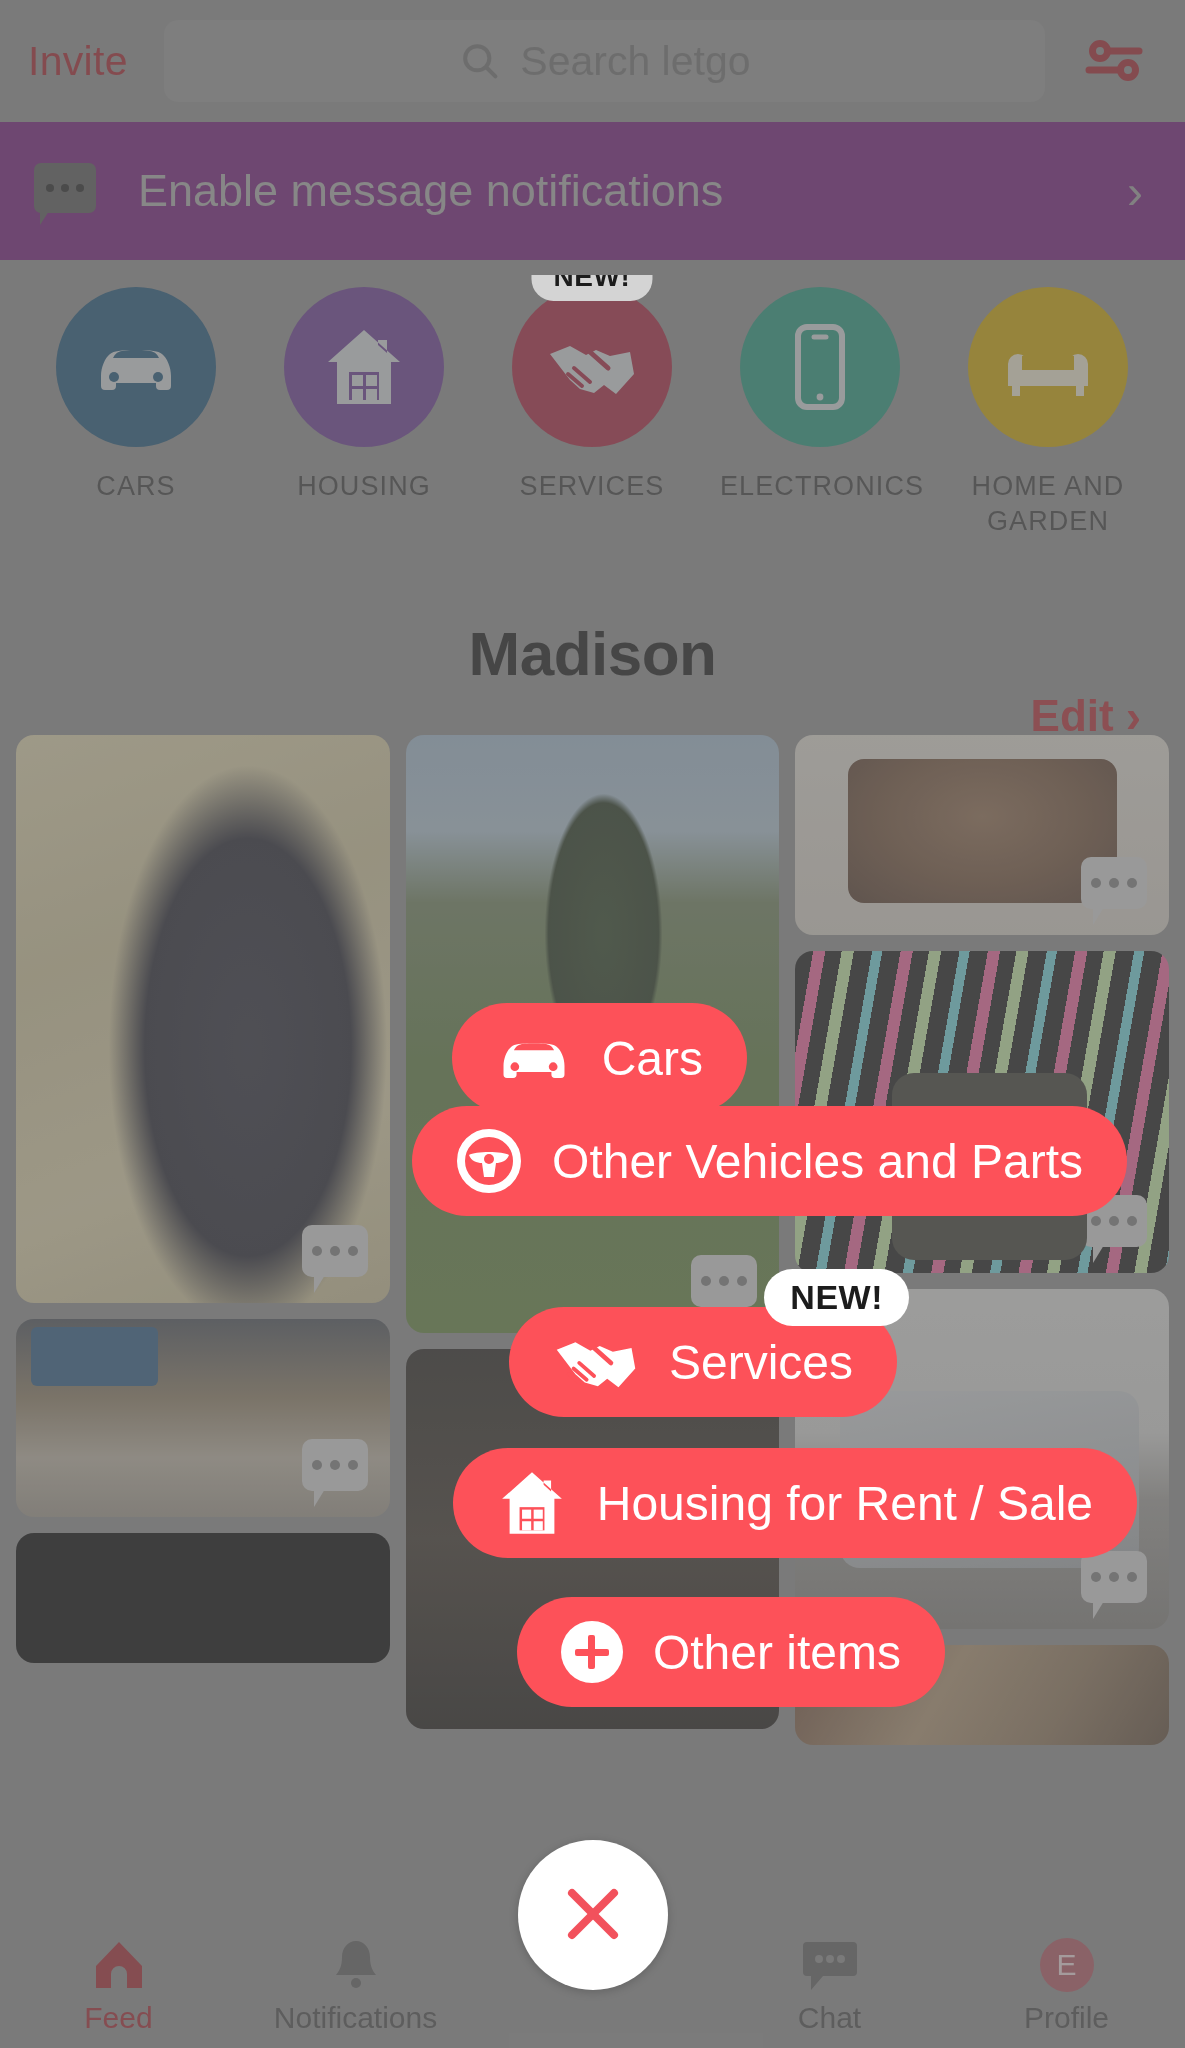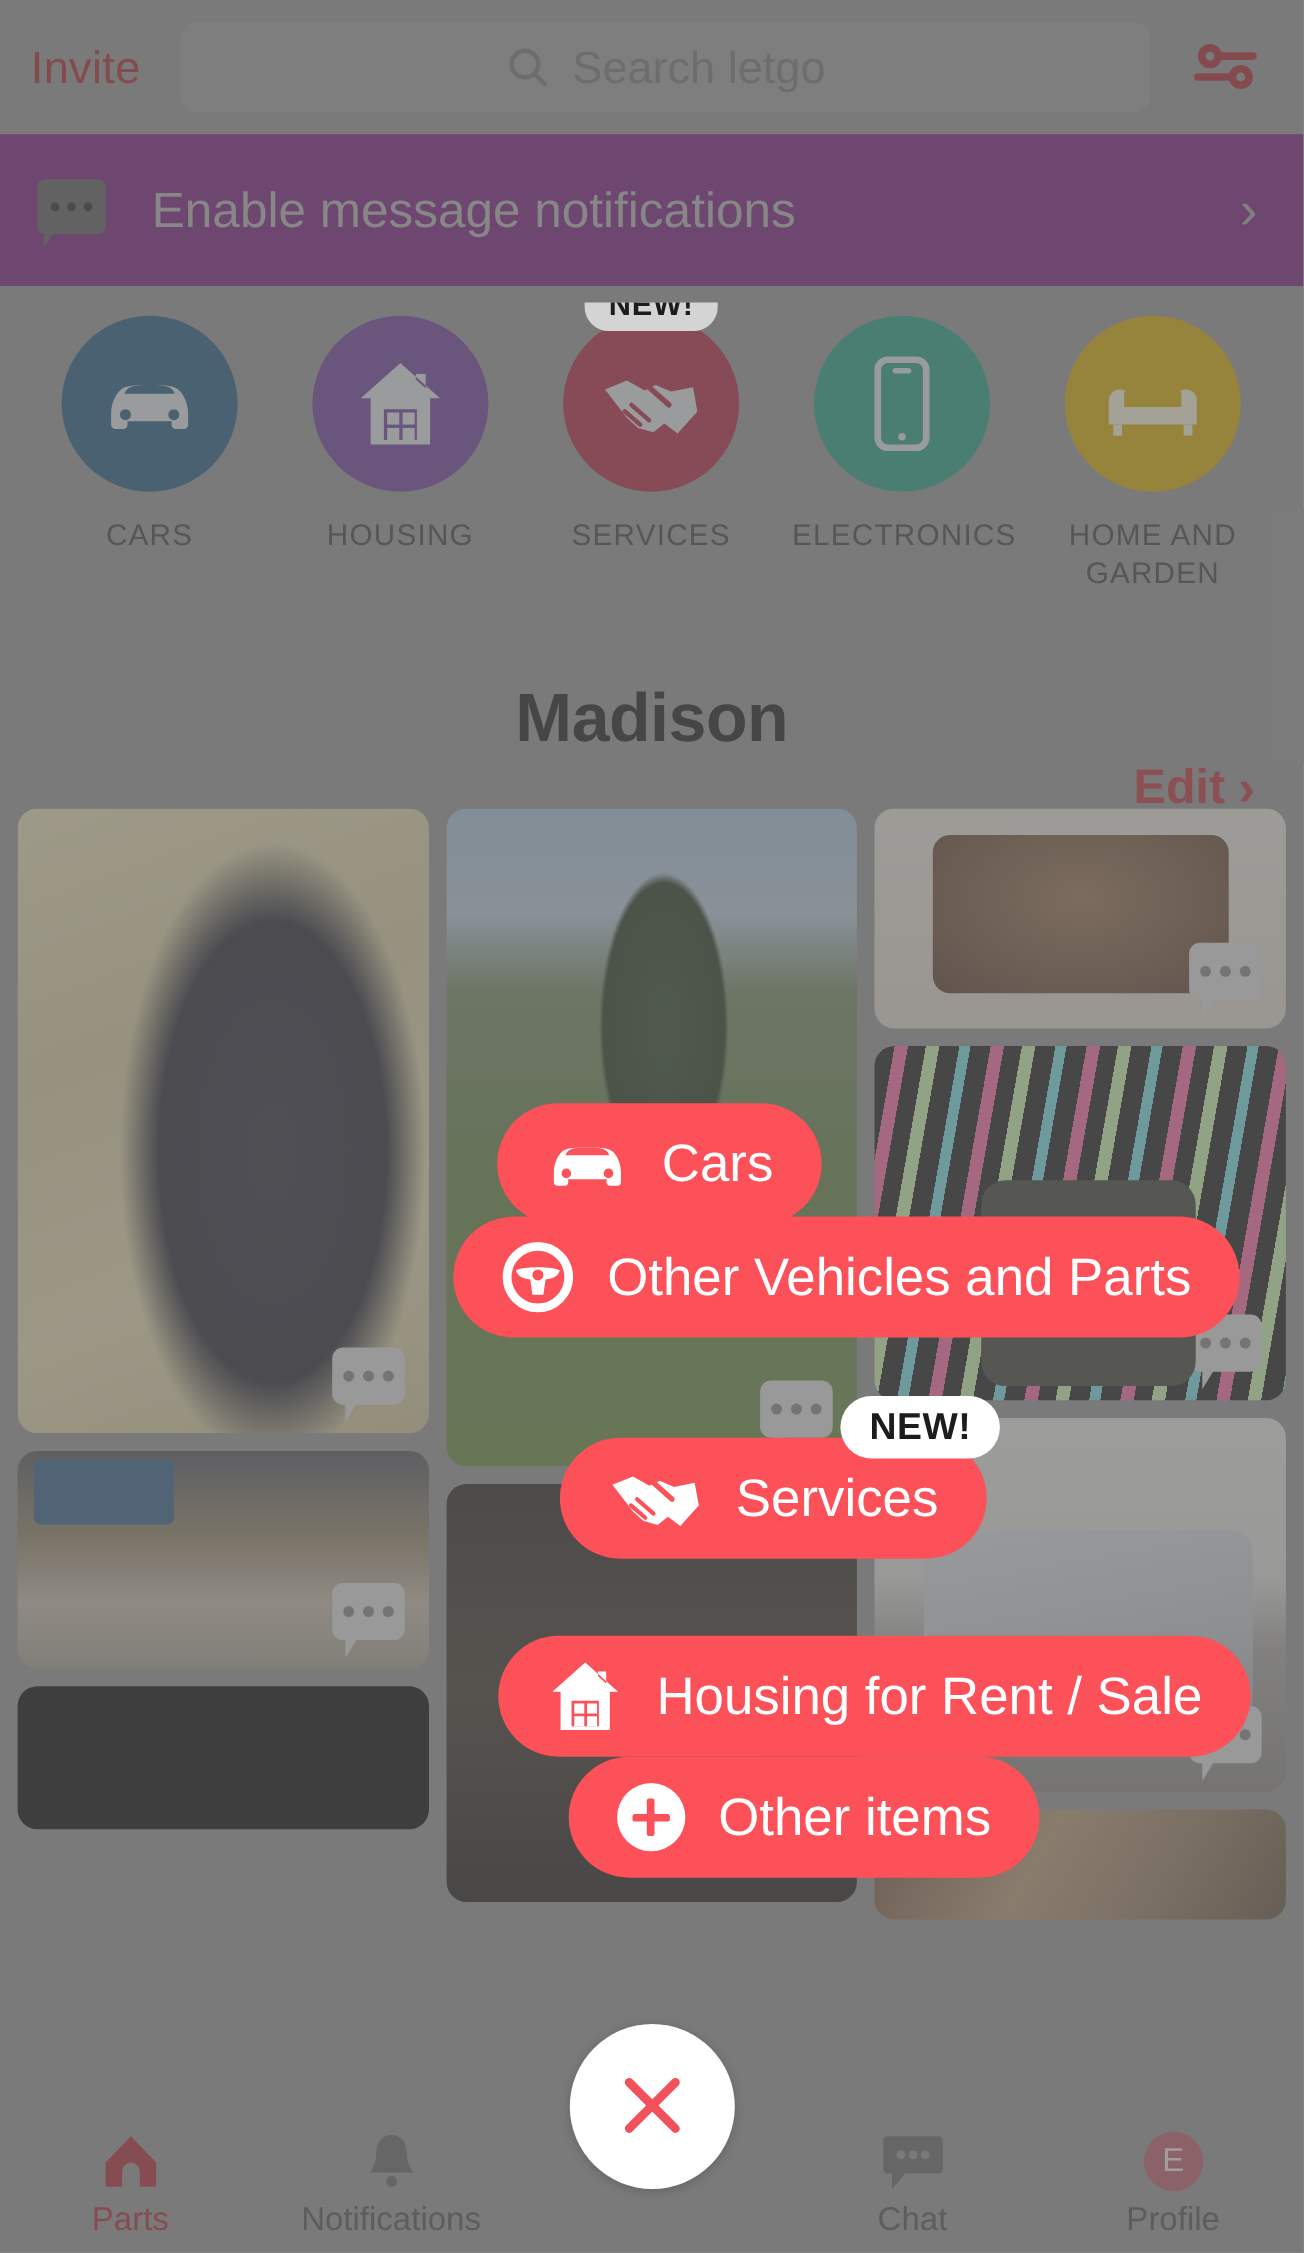--- a/index.html
+++ b/index.html
@@ -363,21 +363,21 @@
   .pill .ptext {
     color: #ffffff;
     font-size: 48px;
     white-space: nowrap;
   }
   .pill .picon { display: flex; align-items: center; justify-content: center; flex: 0 0 auto; }
 
   .pill-cars     { right: 438px; top: 1003px; }
   .pill-vehicles { right: 58px;  top: 1106px; }
   .pill-services { right: 288px; top: 1307px; }
-  .pill-housing  { right: 48px;  top: 1448px; margin-top: 39px; }
+  .pill-housing  { right: 48px;  top: 1448px; }
   .pill-other    { right: 240px; top: 1597px; }
 
   .pill-new-chip {
     position: absolute;
     top: -38px; right: -12px;
     background: #ffffff;
     color: #1c1c1c;
     font-size: 34px;
     font-weight: bold;
     letter-spacing: 0.5px;
@@ -594,21 +594,21 @@
       </div>
     </div>
 
     <div class="tabbar">
       <button class="tab active">
         <span class="ico">
           <svg width="54" height="50" viewBox="0 0 54 50" fill="#a32630">
             <path d="M27 2 4 26v22h15V34a8 8 0 0 1 16 0v14h15V26z"></path>
           </svg>
         </span>
-        <span class="lbl">Parts</span>
+        <span class="lbl">Feed</span>
       </button>
 
       <button class="tab">
         <span class="ico">
           <svg width="46" height="52" viewBox="0 0 46 52" fill="#5d5d5d">
             <path d="M23 2c-8 0-14 7-14 16 0 10-3 14-6 18h40c-3-4-6-8-6-18 0-9-6-16-14-16z"></path>
             <circle cx="23" cy="44" r="5"></circle>
           </svg>
         </span>
         <span class="lbl">Notifications</span>

